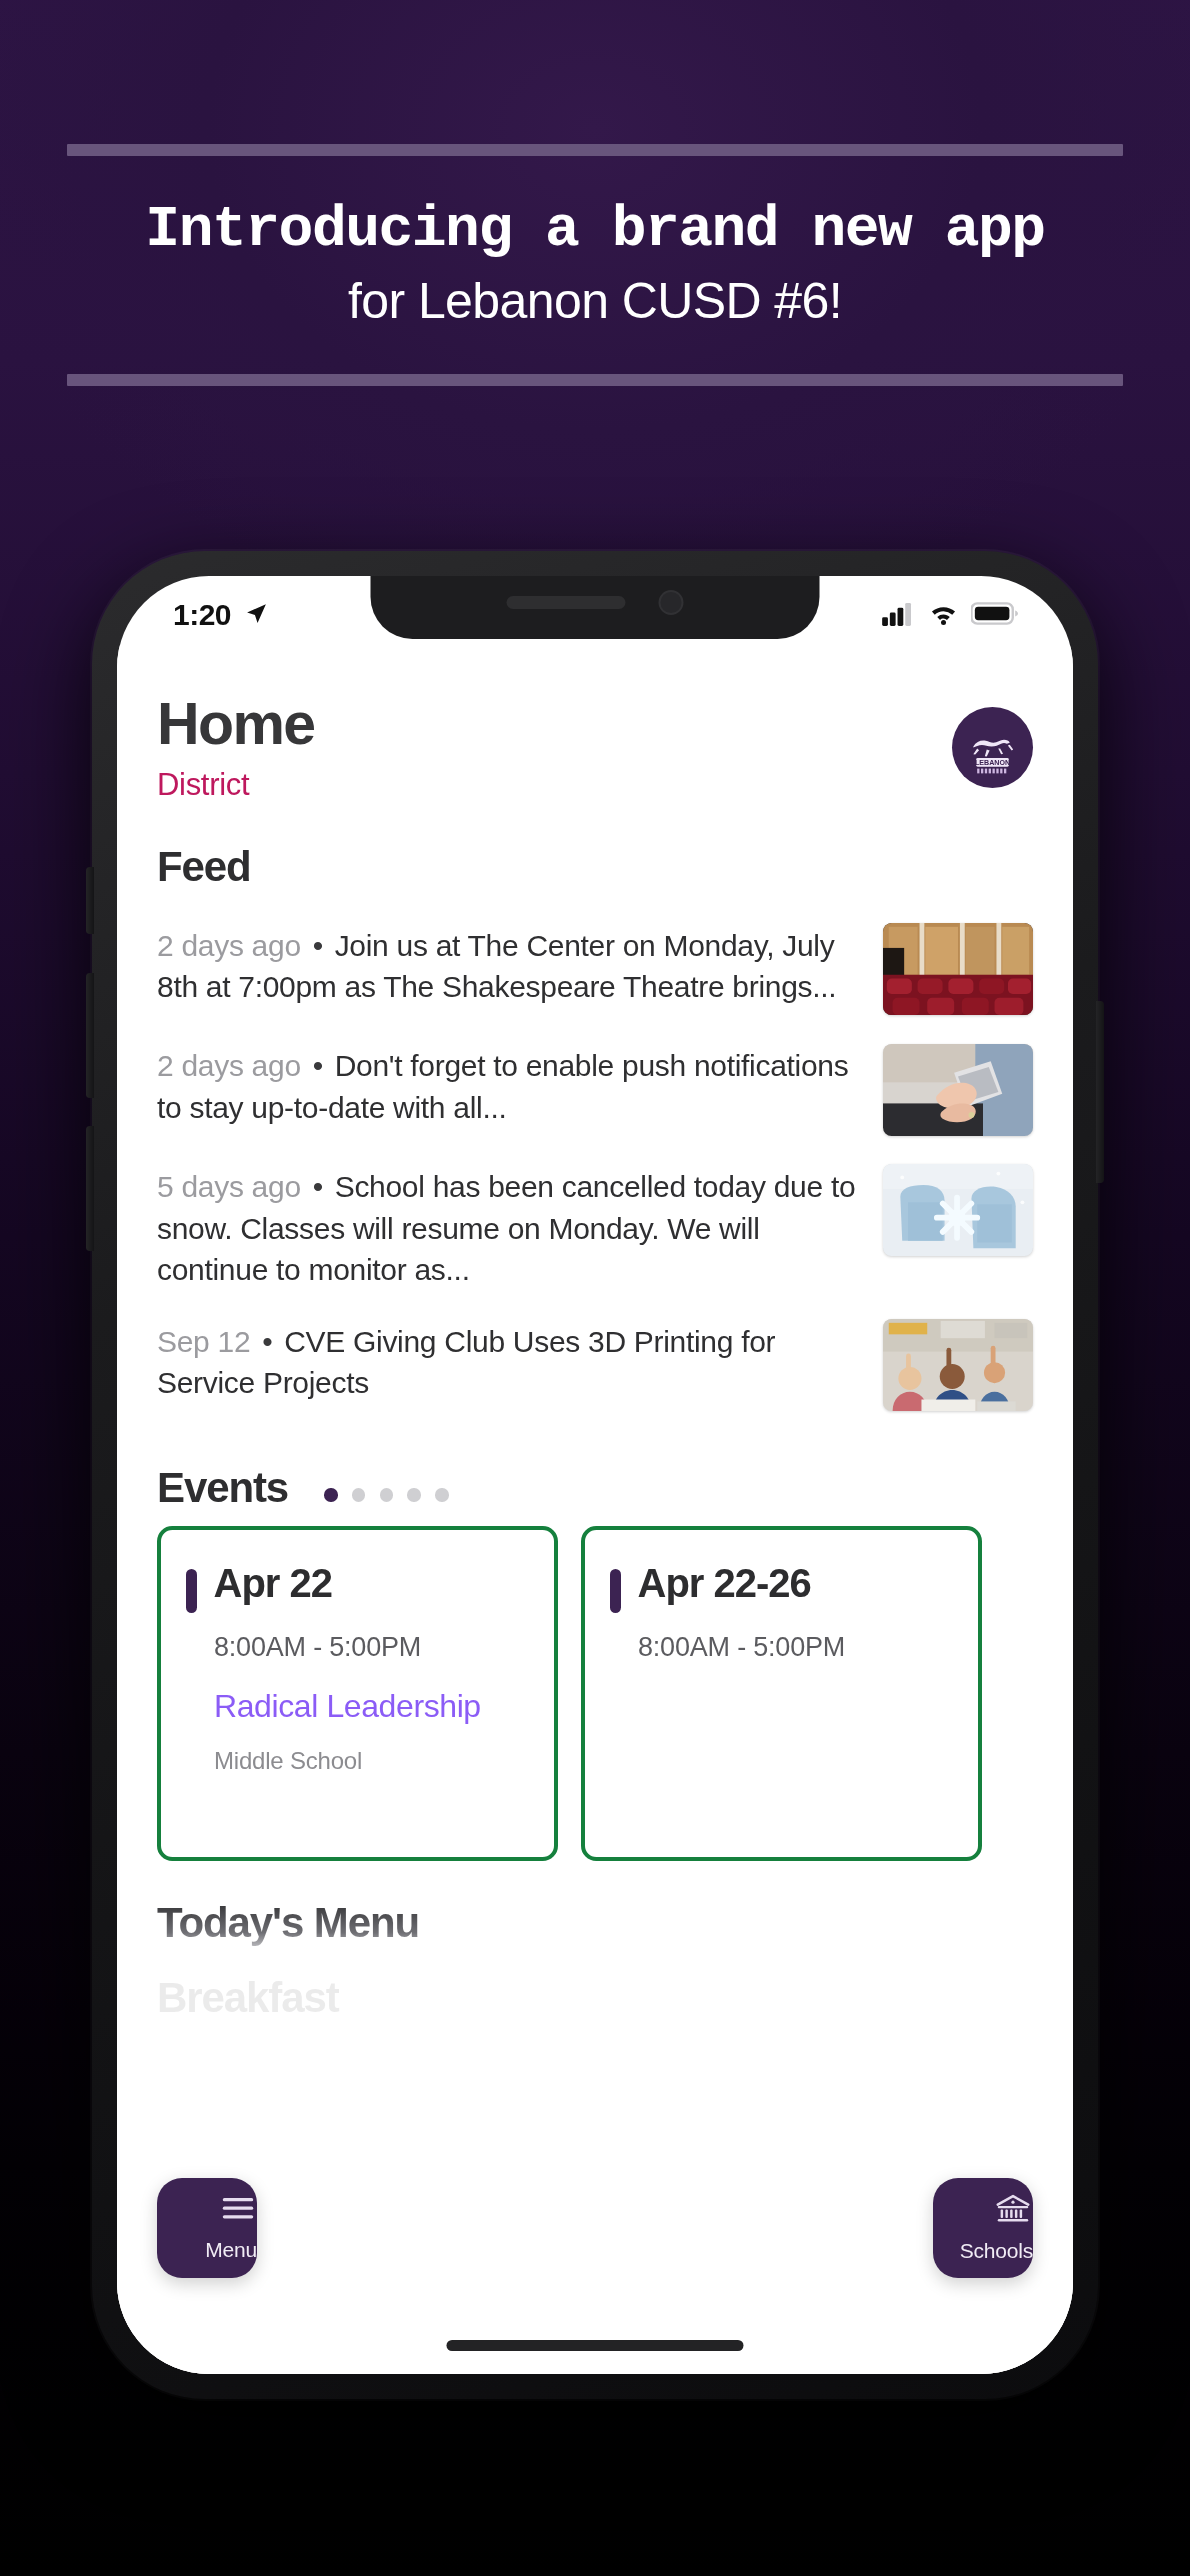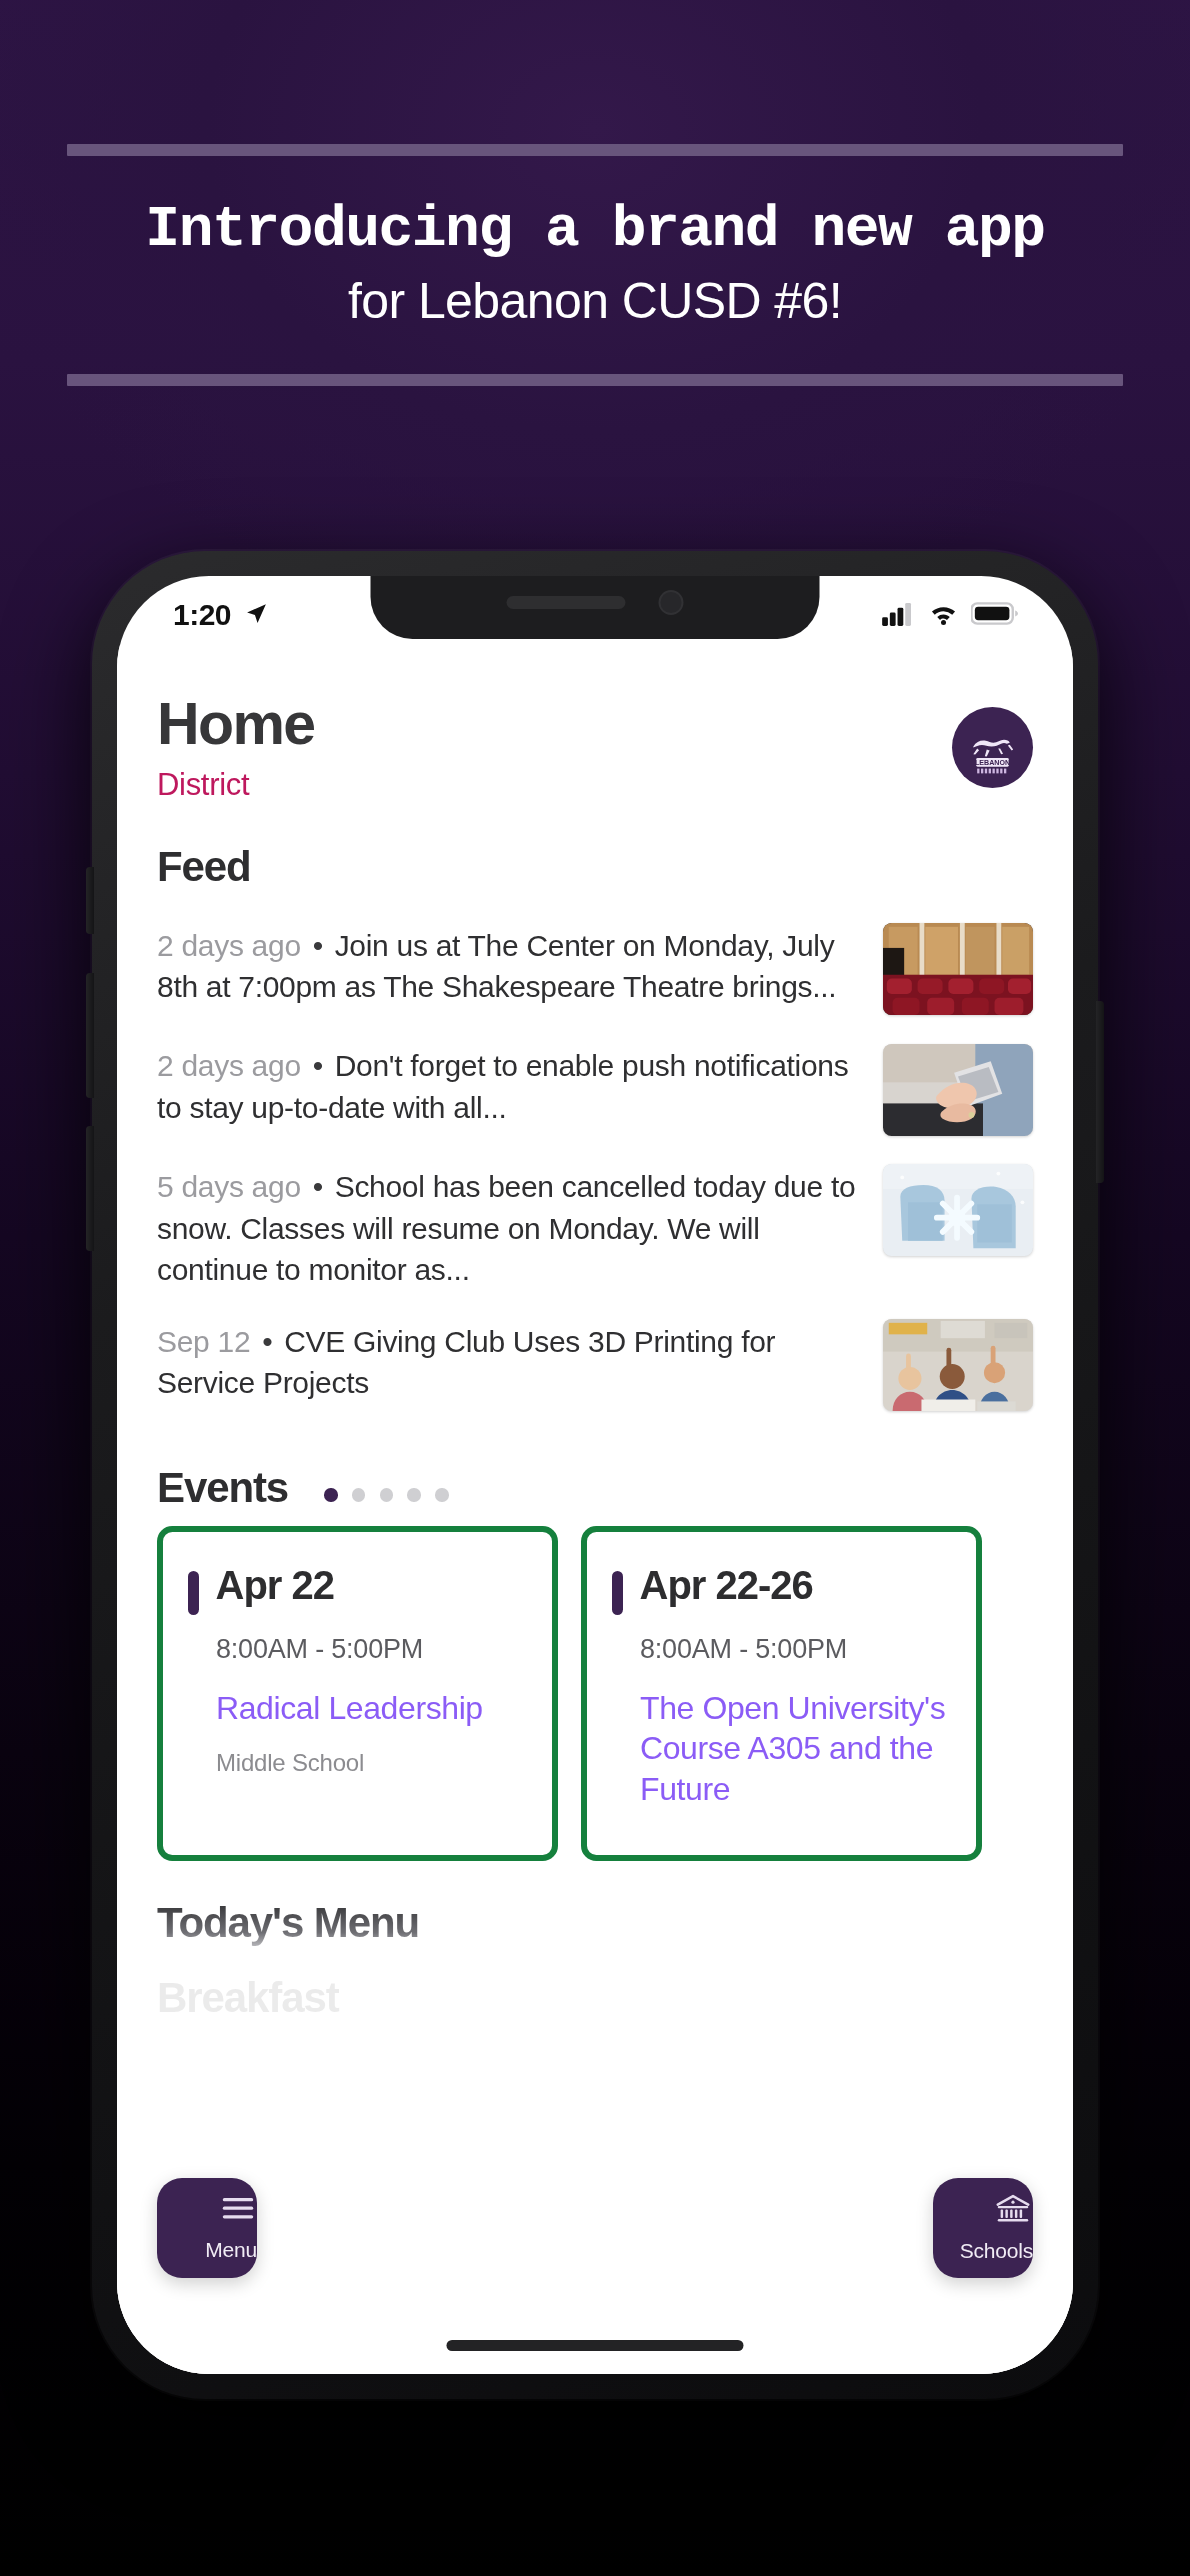--- a/index.html
+++ b/index.html
@@ -189,21 +189,21 @@
   .feed-thumb svg { display: block; width: 100%; height: 100%; }
 
   
   .events-row-cards {
     display: flex; gap: 23px;
     margin-top: 13.4px;
   }
   .event-card {
     flex: 0 0 auto;
     width: 401px; min-height: 335px;
-    border: 6px solid #15803d;
+    border: 4px solid #15803d;
     border-radius: 15.3px;
     background: #fff;
     padding: 33px 29px 29px 25px;
   }
   .event-top { display: flex; align-items: flex-start; gap: 17px; }
   .event-bar {
     width: 10.5px; height: 44px; border-radius: 5.8px;
     background: #3c2352; flex: 0 0 auto; margin-top: 5.8px;
   }
   .event-date {
@@ -497,21 +497,20 @@
             <div class="event-name">Radical Leadership</div>
             <div class="event-loc">Middle School</div>
           </div>
 
           <div class="event-card">
             <div class="event-top">
               <span class="event-bar"></span>
               <span class="event-date">Apr 22-26</span>
             </div>
             <div class="event-time">8:00AM  -  5:00PM</div>
-            <div class="event-name">The Open University's Course A305 and the Future</div>
           </div>
         </div>
 
         <div class="menu-sec">
           <div class="menu-title">Today's Menu</div>
           <div class="menu-sub">Breakfast</div>
         </div>
 
       </div>
 

